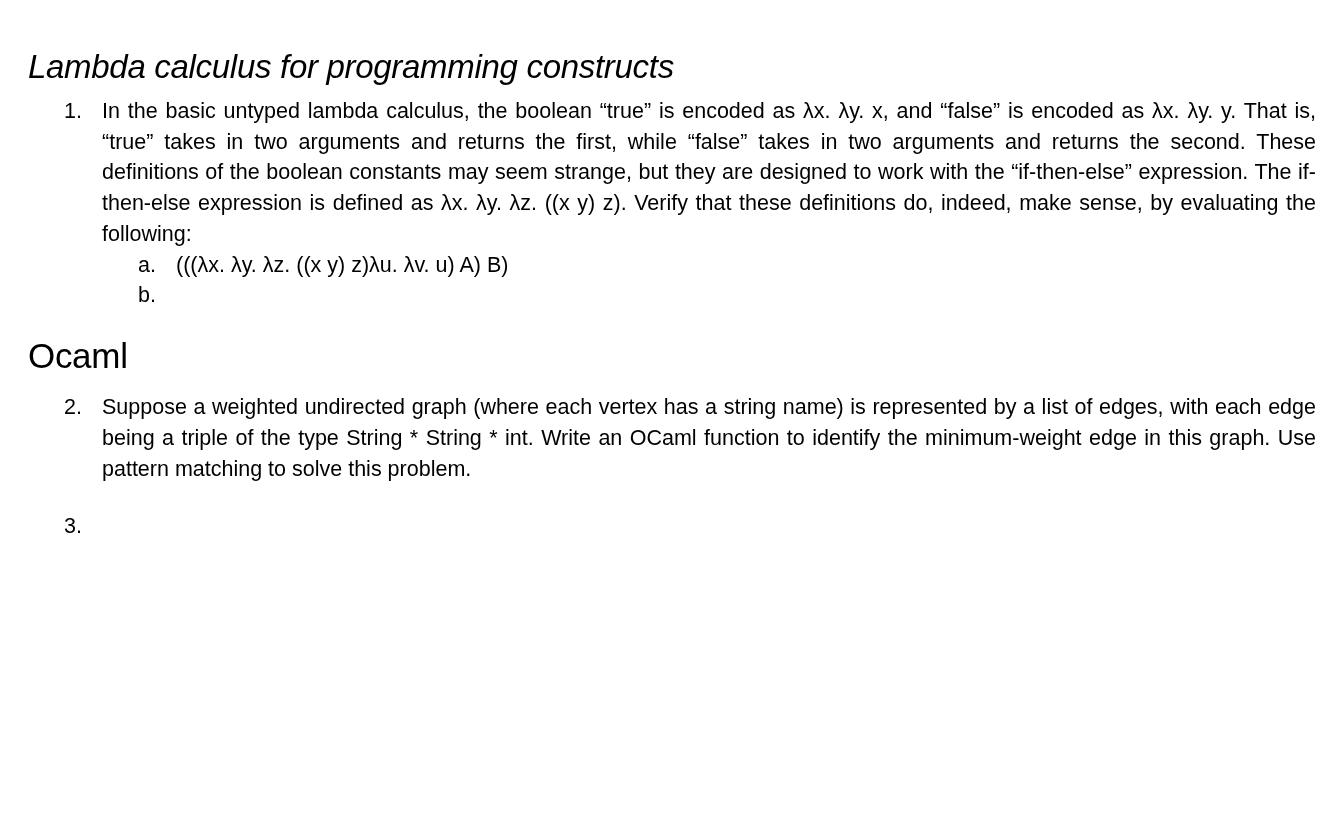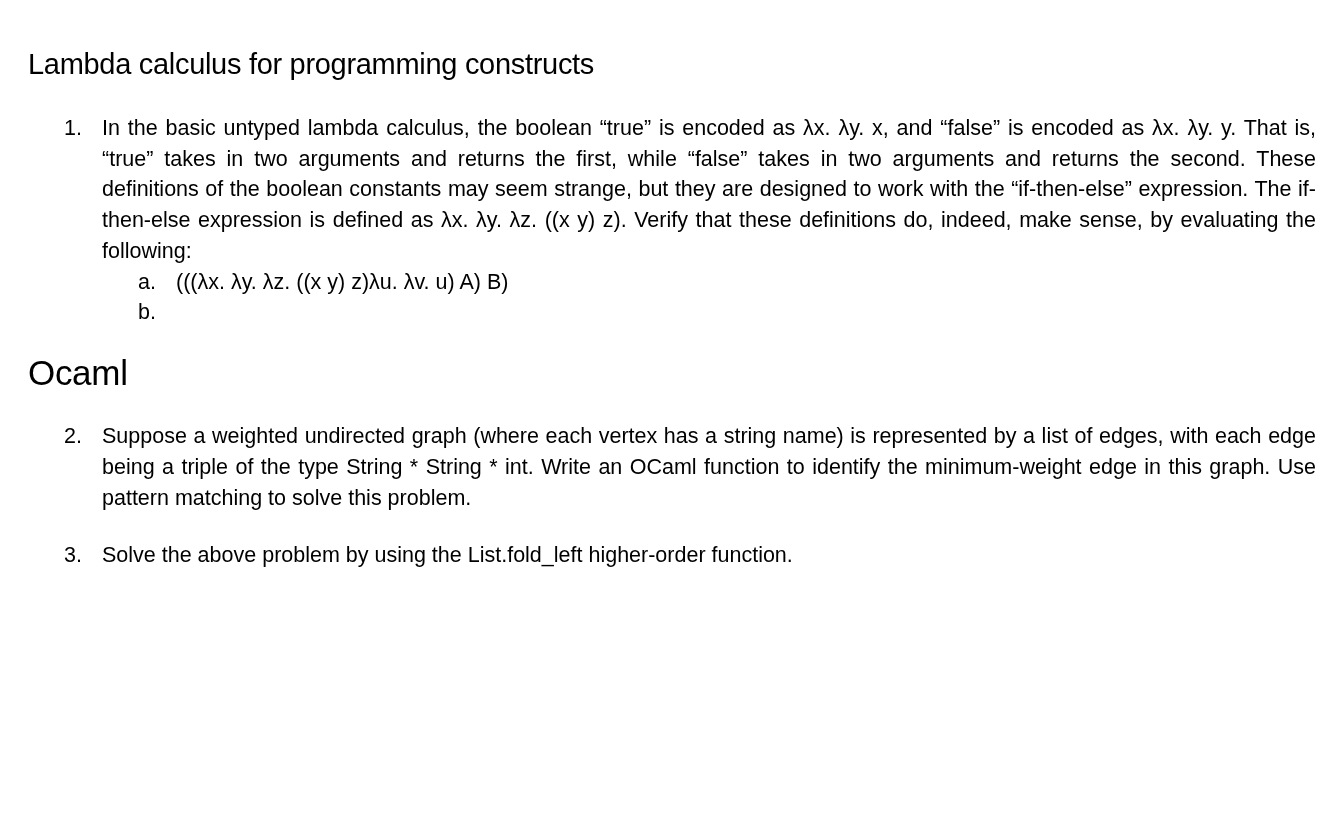--- a/index.html
+++ b/index.html
@@ -9,30 +9,31 @@
     }
     body {
       font-family: Arial, Helvetica, sans-serif;
       background: #ffffff;
       color: #000000;
       width: 1344px;
       height: 816px;
       padding: 48px 28px 28px 28px;
     }
     .heading {
-      font-size: 29px;
+      font-size: 33px;
       font-weight: 400;
-      margin-bottom: 32px;
+      margin-bottom: 10px;
       letter-spacing: -0.3px;
+      font-style: italic;
     }
     .heading-2 {
       font-size: 35px;
       font-weight: 400;
       margin-top: 56px;
-      margin-bottom: 28px;
+      margin-bottom: 16px;
       letter-spacing: -0.3px;
     }
     .numbered {
       padding-left: 74px;
       margin-bottom: 26px;
     }
     .numbered-item {
       text-align: justify;
       font-size: 21.5px;
       line-height: 1.43;
@@ -85,15 +86,14 @@
 <div class="numbered">
   <div class="numbered-item">
     <span class="num-marker">2.</span>
     <span>Suppose a weighted undirected graph (where each vertex has a string name) is represented by a list of edges, with each edge being a triple of the type String * String * int. Write an OCaml function to identify the minimum-weight edge in this graph. Use pattern matching to solve this problem.</span>
   </div>
 </div>
 
 <div class="numbered">
   <div class="numbered-item">
     <span class="num-marker">3.</span>
-    <span>Solve the above problem by using the List.fold_left higher-order function.</span>
   </div>
 </div>
 
 </body></html>

